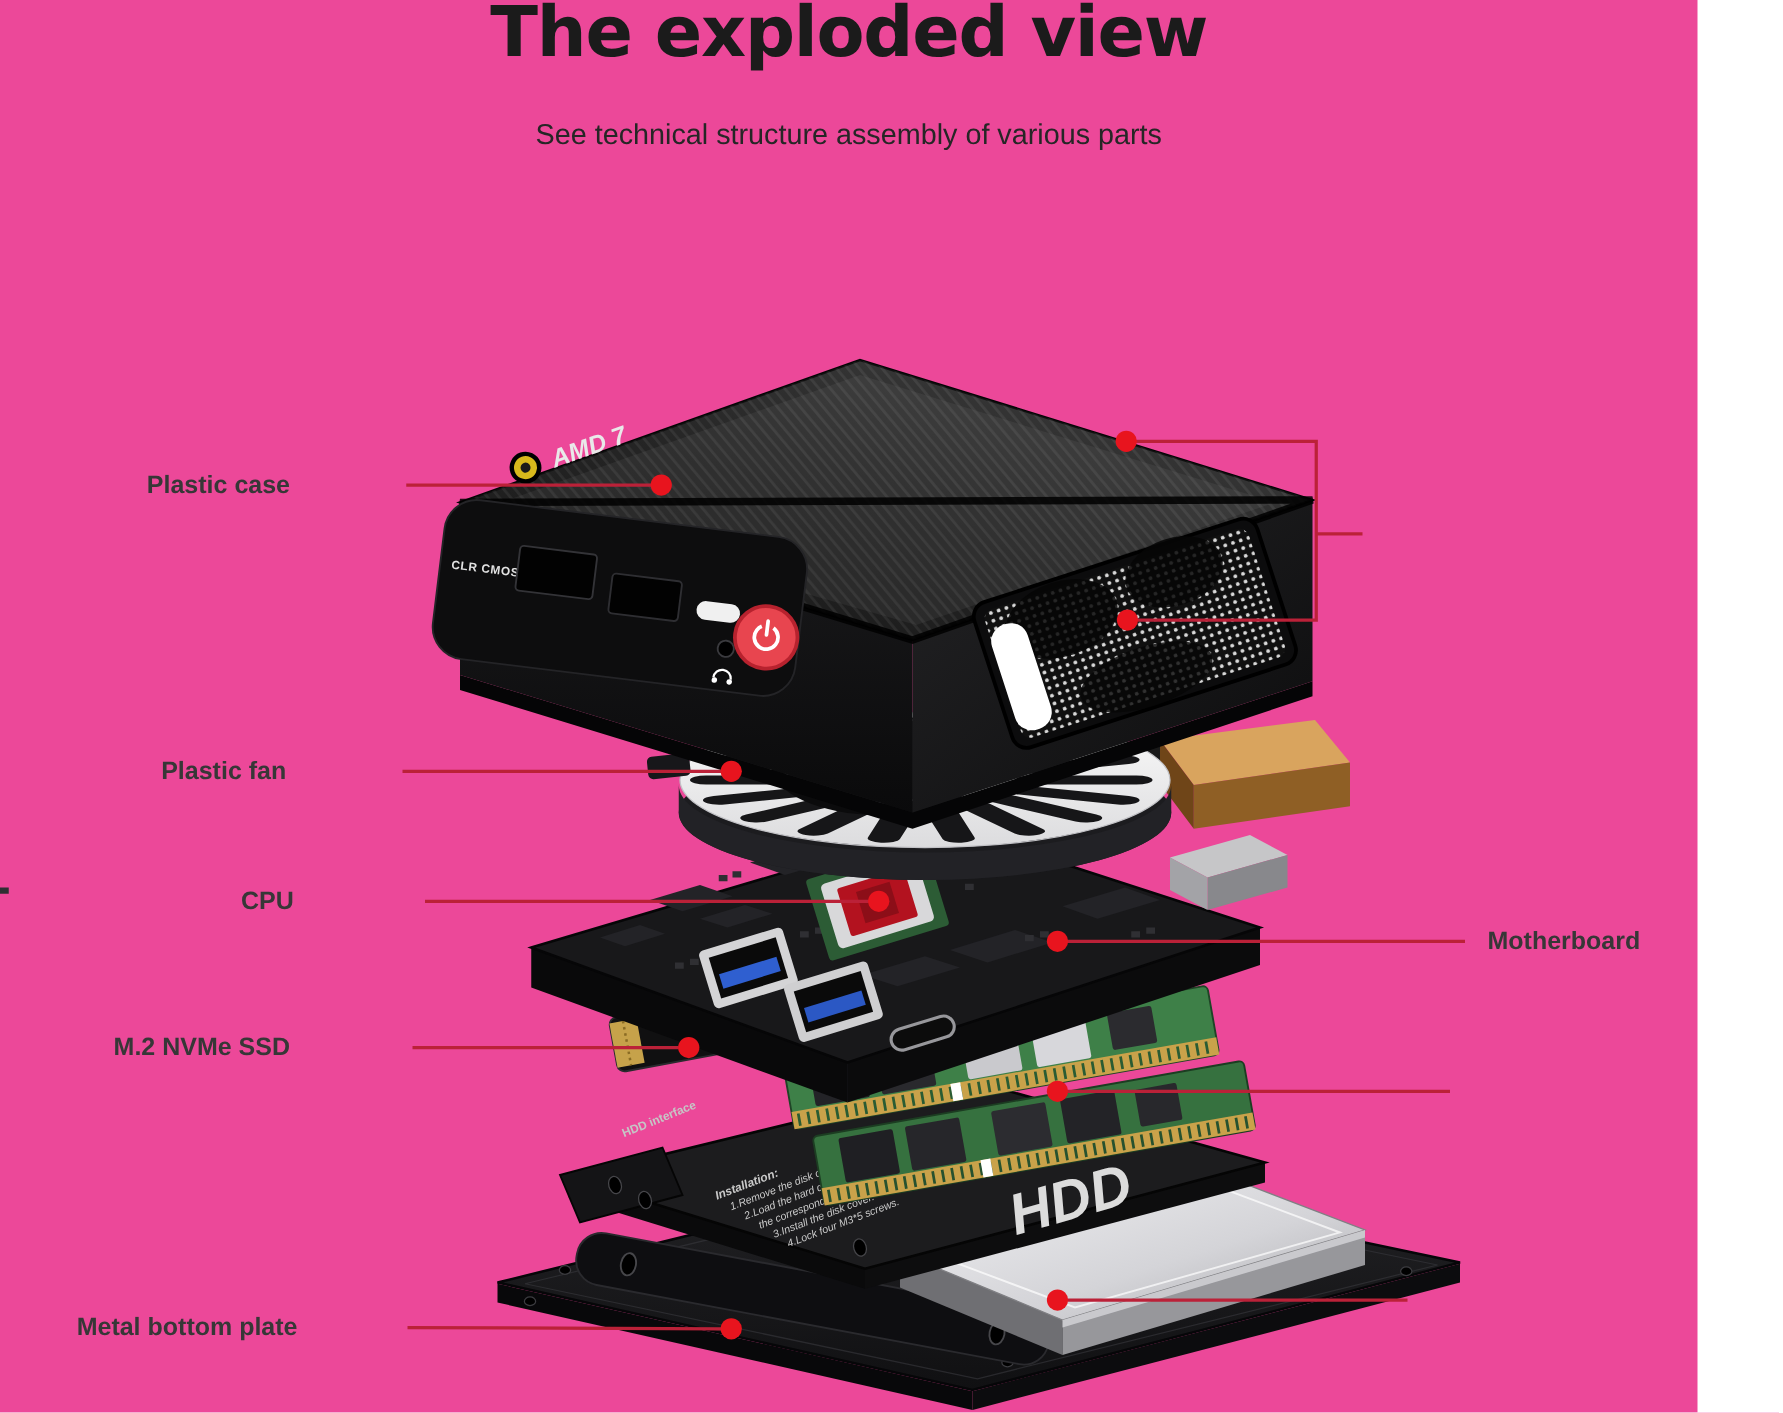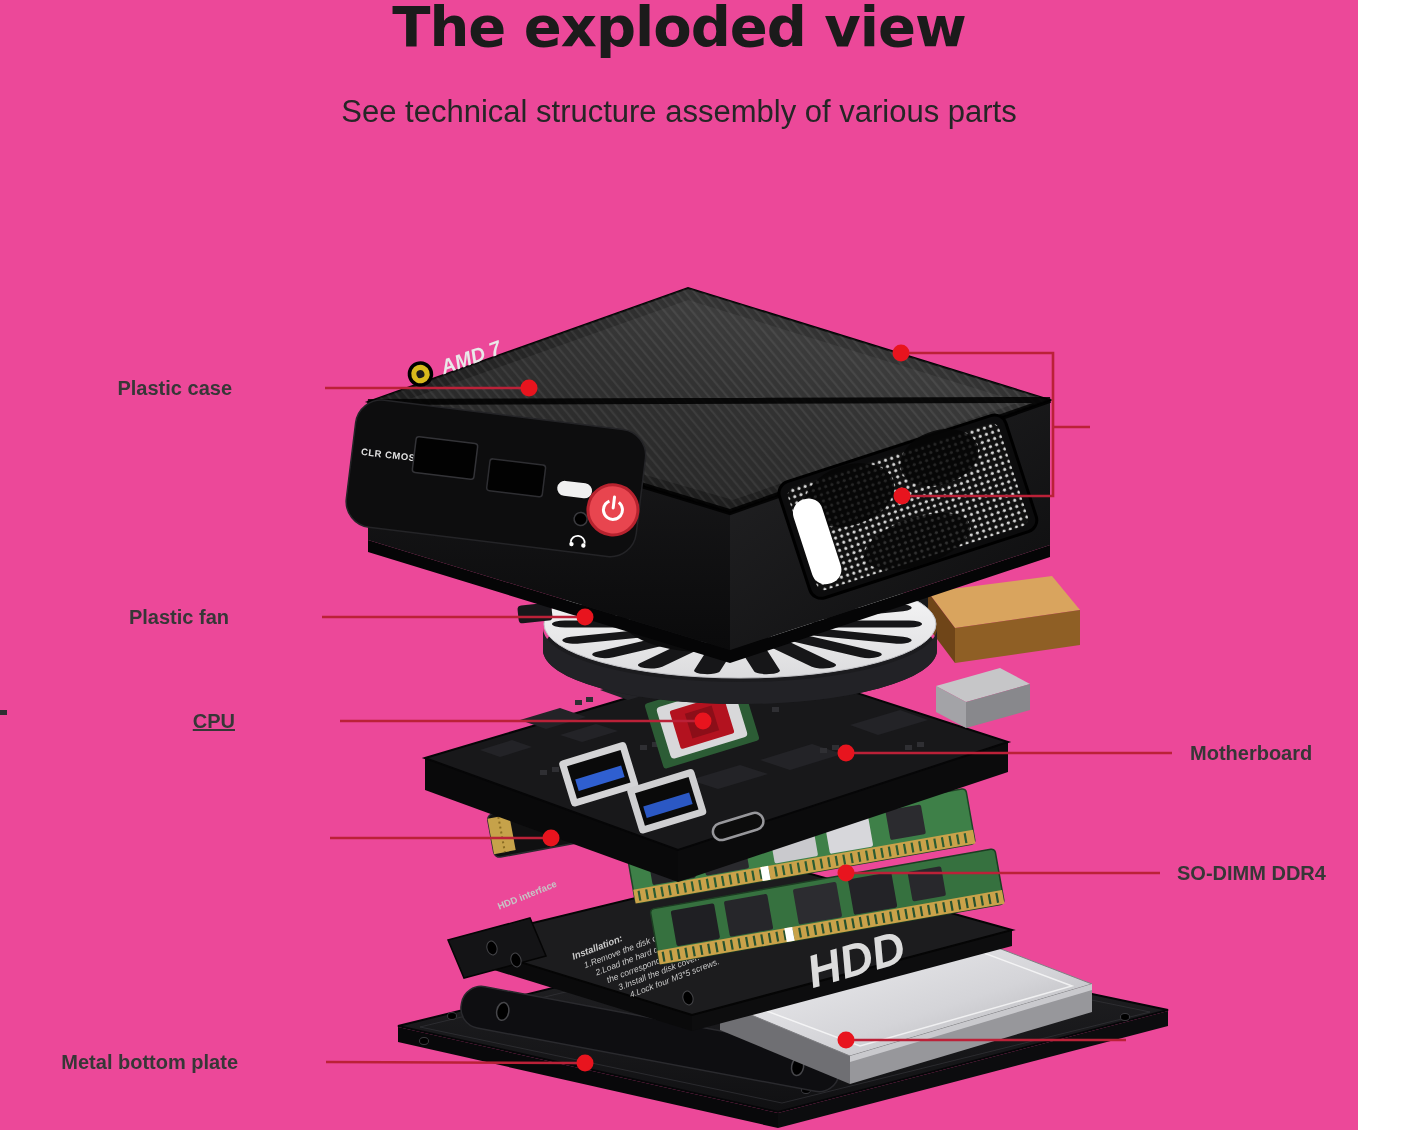--- a/index.html
+++ b/index.html
@@ -2,21 +2,21 @@
 <html><head>
 <meta charset="utf-8">
 <style>
   html,body{margin:0;padding:0;background:#fff;}
   .page{position:relative;width:1358px;height:1130px;background:#ec4899;overflow:hidden;
         font-family:"Liberation Sans",sans-serif;}
   .title{position:absolute;top:-6px;left:0;width:100%;text-align:center;
          font-family:"DejaVu Sans",sans-serif;font-weight:800;font-size:56px;
          letter-spacing:-1px;color:#1b1b1b;}
   .subtitle{position:absolute;top:94px;left:0;width:100%;text-align:center;
-            font-size:31px;font-weight:400;color:#262626;}
+            font-size:23px;font-weight:400;color:#262626;}
   .scene{position:absolute;top:0;left:0;}
   .callout-label{position:absolute;font-size:20px;font-weight:700;color:#373737;
                  white-space:nowrap;line-height:34px;}
   .c-left{text-align:right;}
   .c-right{text-align:left;}
 </style>
 </head>
 <body>
 
 <div class="page">
@@ -320,18 +320,18 @@
       <circle cx="846" cy="753" r="8.5"></circle>
       <circle cx="846" cy="873" r="8.5"></circle>
       <circle cx="846" cy="1040" r="8.5"></circle>
       <circle cx="901" cy="353" r="8.5"></circle>
       <circle cx="902" cy="496" r="8.5"></circle>
     </g>
   </svg>
 
   <div class="callout-label c-left" style="right:1126px;top:371px;">Plastic case</div>
   <div class="callout-label c-left" style="right:1129px;top:600px;">Plastic fan</div>
-  <div class="callout-label c-left" style="right:1123px;top:704px;text-decoration:underline;">CPU</div>
+  <div class="callout-label c-left" style="right:1123px;top:704px;">CPU</div>
   <div class="callout-label c-right" style="left:1190px;top:736px;">Motherboard</div>
-  <div class="callout-label c-right" style="left:1177px;top:856px;">SO-DIMM DDR4</div>
+  <div class="callout-label c-left" style="right:1126px;top:821px;">M.2 NVMe SSD</div>
   <div class="callout-label c-left" style="right:1120px;top:1045px;">Metal bottom plate</div>
 
 </div>
 
 </body></html>

